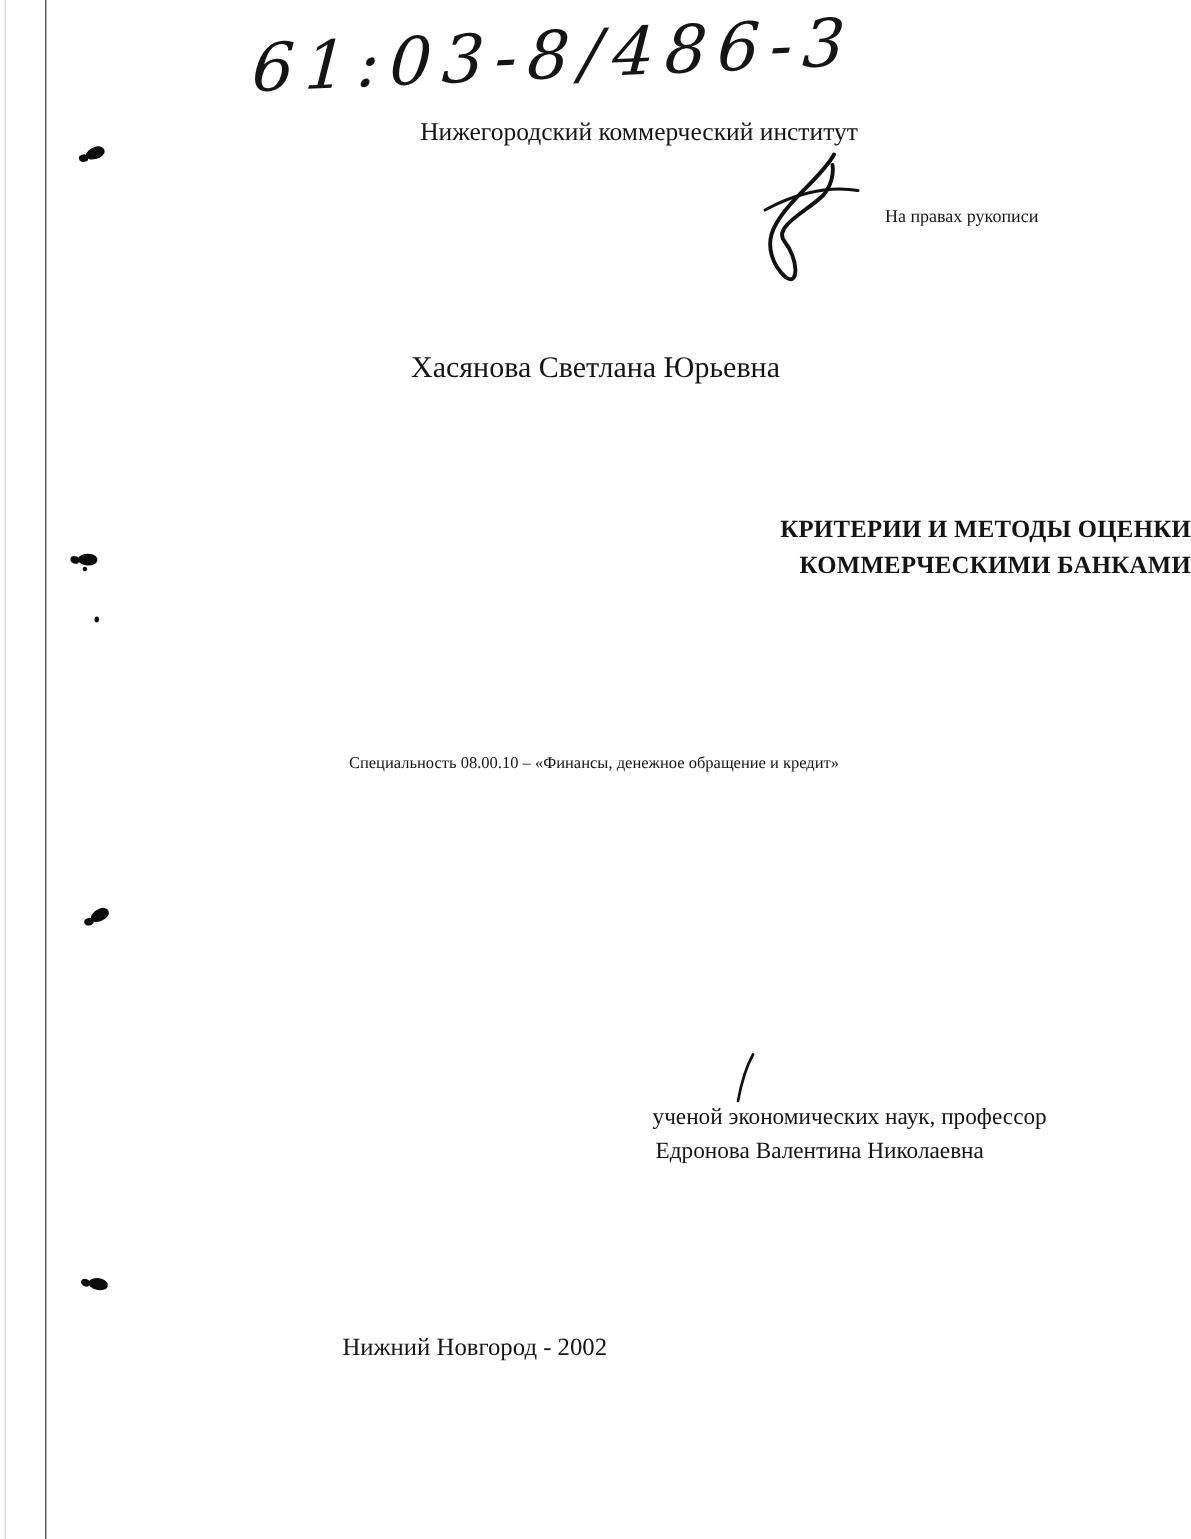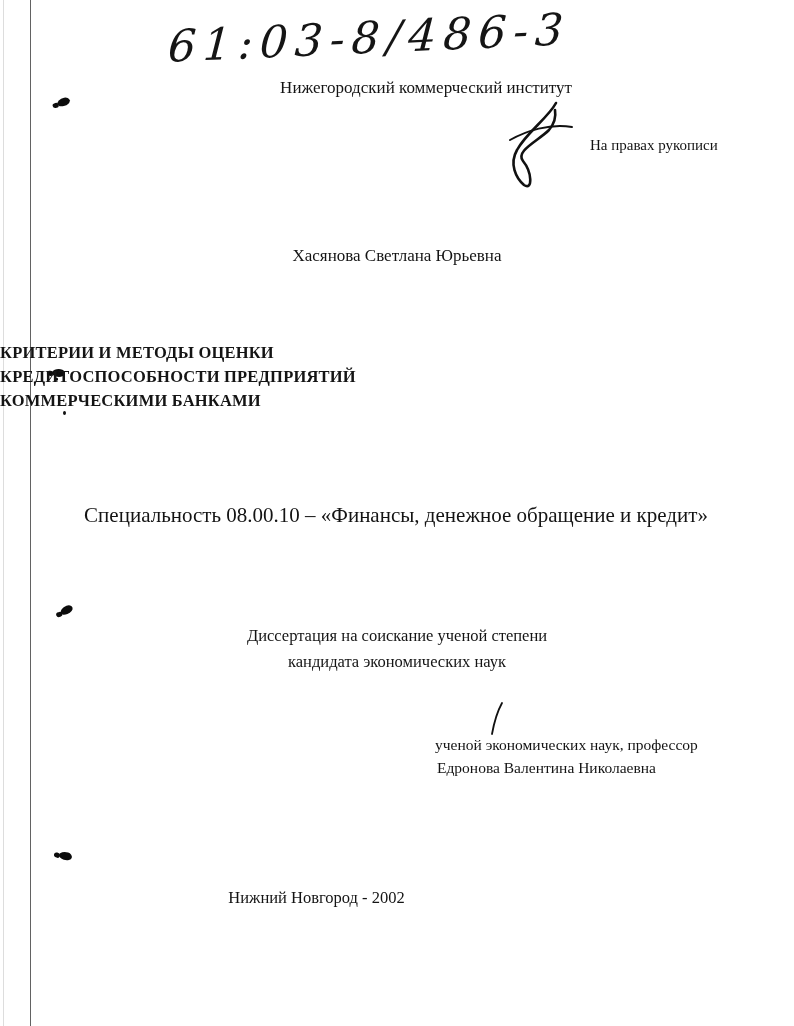--- a/index.html
+++ b/index.html
@@ -93,52 +93,52 @@
   .signature {
     position: absolute;
     left: 492px;
     top: 100px;
   }
 
   .manuscript-note {
     position: absolute;
     left: 590px;
     top: 137px;
-    font-size: 15px;
+    font-size: 12px;
     white-space: nowrap;
   }
 
   .author {
     position: absolute;
     left: 0;
-    top: 246px;
-    width: 794px;
-    text-align: center;
-    font-size: 17px;
+    top: 234px;
+    width: 794px;
+    text-align: center;
+    font-size: 20px;
   }
 
   .title-block {
     position: absolute;
     left: 0;
     top: 341px;
     width: 794px;
-    text-align: left;
+    text-align: right;
     font-weight: bold;
     font-size: 16.5px;
     line-height: 24px;
     letter-spacing: 0.2px;
   }
 
   .specialty {
     position: absolute;
     left: 0;
     top: 503px;
     width: 792px;
     text-align: center;
-    font-size: 21px;
+    font-size: 11px;
   }
 
   .dissertation-block {
     position: absolute;
     left: 0;
     top: 623px;
     width: 794px;
     text-align: center;
     font-size: 16.5px;
     line-height: 26px;
@@ -192,30 +192,25 @@
     <path d="M64,3 C56,18 34,33 25,50 C17,64 24,78 32,85 C41,91 40,72 31,61 C23,51 46,41 57,30 C62,24 64,16 63,10" fill="none" stroke="#111" stroke-width="2.6" stroke-linecap="round"></path>
     <path d="M18,40 C34,31 58,23 80,27" fill="none" stroke="#111" stroke-width="2" stroke-linecap="round"></path>
   </svg>
 
   <div class="manuscript-note">На правах рукописи</div>
 
   <div class="author">Хасянова Светлана Юрьевна</div>
 
   <div class="title-block">
     <div>КРИТЕРИИ И МЕТОДЫ ОЦЕНКИ</div>
-    <div>КРЕДИТОСПОСОБНОСТИ ПРЕДПРИЯТИЙ</div>
     <div>КОММЕРЧЕСКИМИ БАНКАМИ</div>
   </div>
 
   <div class="specialty">Специальность 08.00.10 – «Финансы, денежное обращение и кредит»</div>
 
-  <div class="dissertation-block">
-    <div>Диссертация на соискание ученой степени</div>
-    <div>кандидата экономических наук</div>
-  </div>
 
   <svg class="pen-tick" width="18" height="34" viewBox="0 0 18 34">
     <path d="M14,1 C9,10 6,21 4,32" fill="none" stroke="#111" stroke-width="1.8" stroke-linecap="round"></path>
   </svg>
 
   <div class="advisor-block">
     <div class="indent1">ученой экономических наук, профессор</div>
     <div class="indent2">Едронова Валентина Николаевна</div>
   </div>
 

